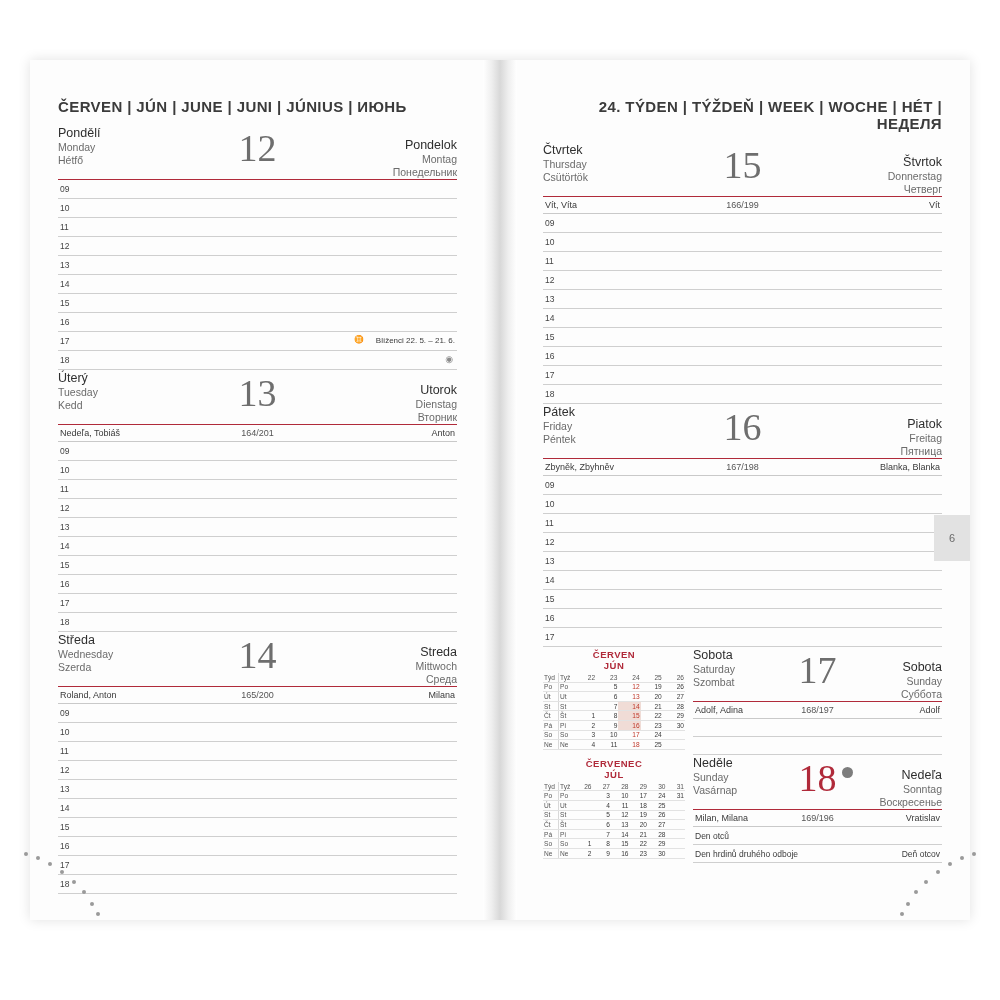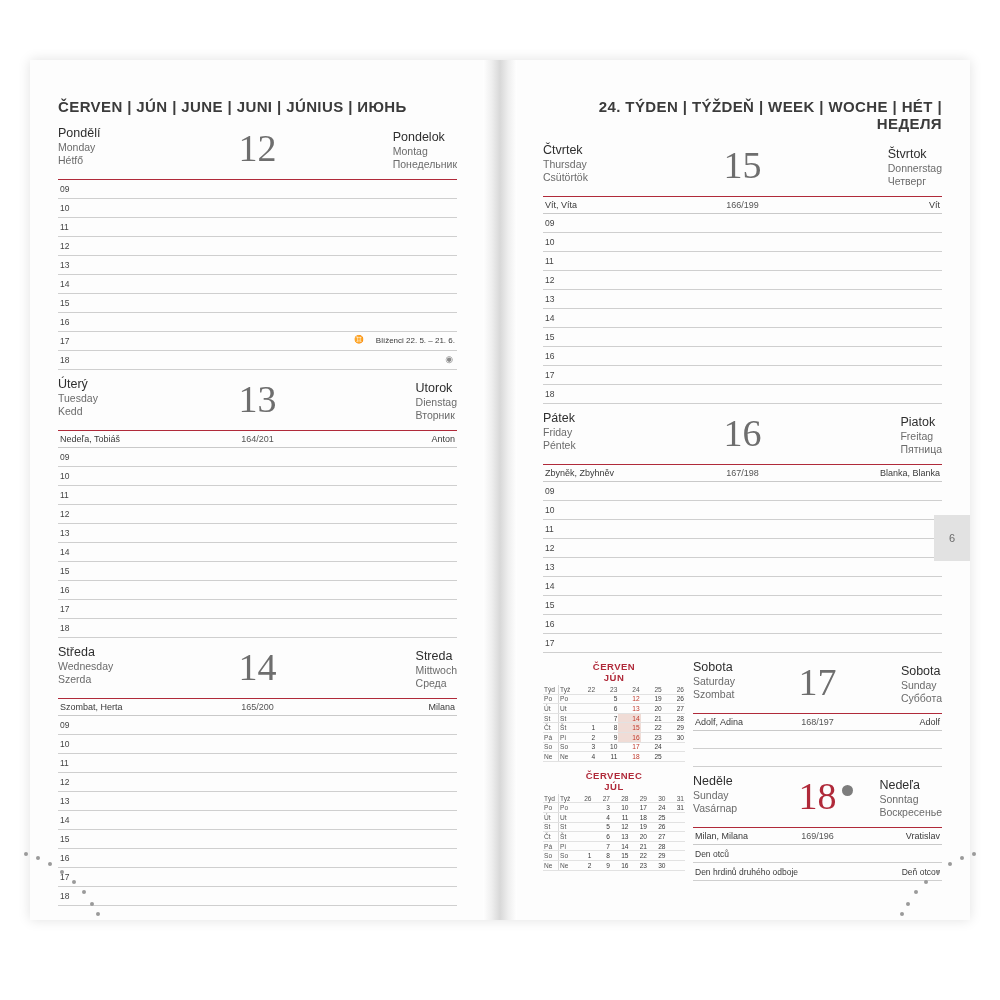--- a/index.html
+++ b/index.html
@@ -31,30 +31,30 @@
 
   .sheet{position:absolute;top:0;left:0;right:0;bottom:0;padding:38px 28px 0 28px;box-sizing:border-box;}
 
   .topline{
     font-size:15px;letter-spacing:.4px;color:#3b3b3b;font-weight:bold;
     margin-bottom:12px;
   }
   .topline.right{text-align:right;}
 
   
-  .day{margin-bottom:8px;}
+  .day{margin-bottom:2px;}
   .dayhead{
     position:relative;height:52px;
     border-bottom:1.6px solid #b02a3a;
   }
   .dh-left{position:absolute;left:0;top:0;font-size:10.5px;line-height:13.5px;color:#444;}
   .dh-left .l1{font-size:12.5px;color:#2e2e2e;}
   .dh-left .l2{color:#6b6b6b;}
   .dh-left .l3{color:#6b6b6b;}
-  .dh-right{position:absolute;right:0;top:4px;text-align:left;font-size:10.5px;line-height:13.5px;color:#444;}
+  .dh-right{position:absolute;right:0;top:12px;text-align:right;font-size:10.5px;line-height:13.5px;color:#444;}
   .dh-right .l1{font-size:12.5px;color:#2e2e2e;}
   .dh-right .l2{color:#6b6b6b;}
   .dh-right .l3{color:#6b6b6b;}
   .dh-num{
     position:absolute;left:0;right:0;top:-2px;text-align:center;
     font-size:38px;line-height:46px;color:#6e6e6e;font-weight:300;
     font-family:"Liberation Serif", serif;
   }
   .dh-num.red{color:#b02a3a;font-weight:400;}
   .moon{
@@ -236,21 +236,21 @@
       <div class="l3">Szerda</div>
     </div>
     <div class="dh-num ">14</div>
     <div class="dh-right">
       <div class="l1">Streda</div>
       <div class="l2">Mittwoch</div>
       <div class="l3">Среда</div>
     </div>
   </div>
   <div class="namerow">
-    <span class="nl">Szombat, Herta</span>
+    <span class="nl">Roland, Anton</span>
     <span class="nc">165/200</span>
     <span class="nr">Milana</span>
   </div>
           <div class="hours">
             <div class="hr">
               <span class="h">09</span>
             </div>
             <div class="hr">
               <span class="h">10</span>
             </div>

